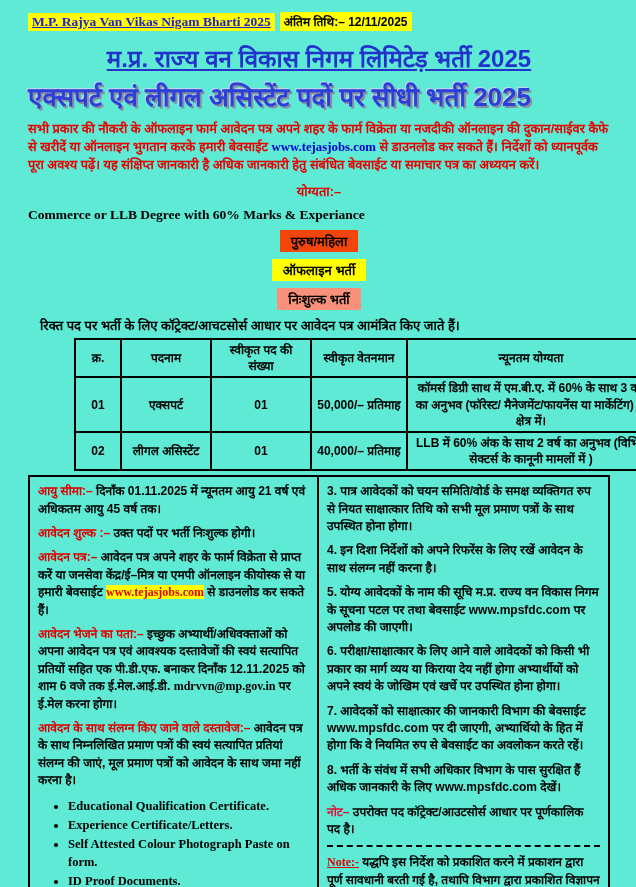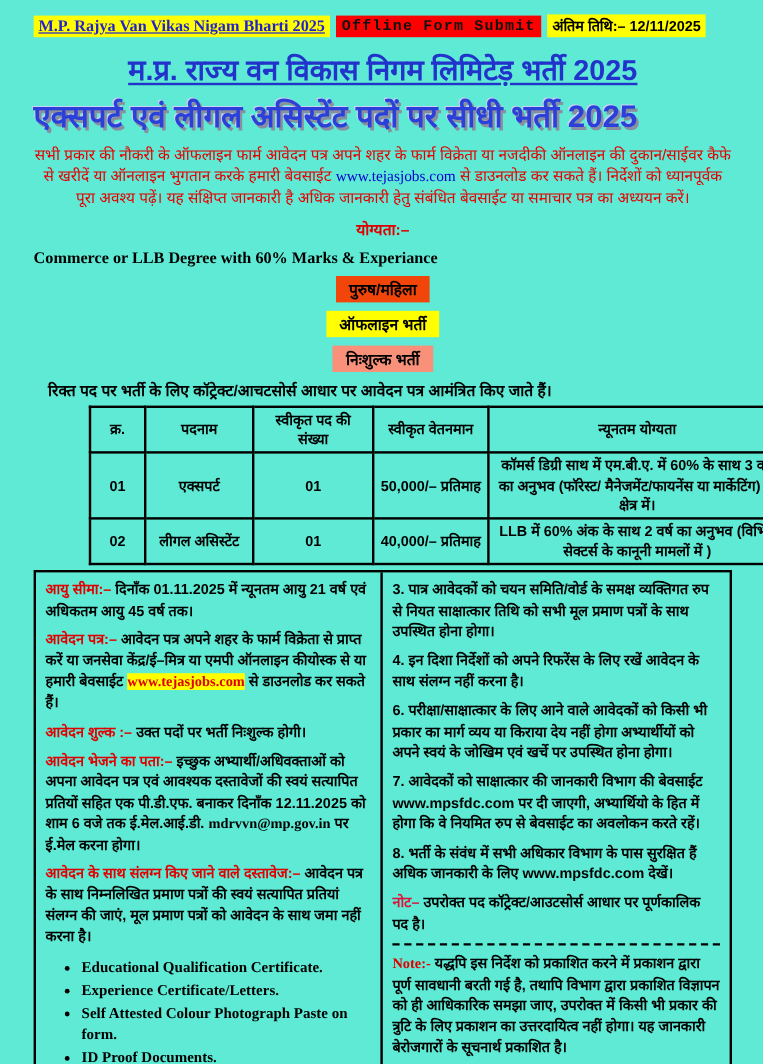--- a/index.html
+++ b/index.html
@@ -14,21 +14,21 @@
   .topbar { display:flex; align-items:center; gap:5px; white-space:nowrap; }
   .b-yellow { background:#ffff00; padding:1px 4px; font-weight:bold; }
   .b-left { color:#2222cc; text-decoration:underline; font-family:"Liberation Serif", serif; font-size:13.5px; }
   .b-red { background:#ff0000; color:#111; font-family:"Liberation Mono", monospace; font-weight:bold; letter-spacing:1px; font-size:12.5px; padding:2px 5px; }
   .b-right { font-size:12px; }
   
   h1 { color:#2233cc; text-align:center; font-weight:bold; font-size:24px; margin:10px 0 2px;text-decoration:underline; }
   h2 { color:#2b3fd9; text-align:left; font-weight:bold; font-size:26px; margin:4px 0 6px;
        text-shadow:2px 2px 0 #8a8f9f, -1px -1px 0 #cdd2f2; }
   
-  .intro { color:#e60000; font-weight:normal; text-align:center; font-size:12.8px; line-height:1.38; margin:2px 0 8px; }
+  .intro { color:#e60000; font-weight:bold; text-align:left; font-size:12.8px; line-height:1.38; margin:2px 0 8px; }
   .intro .site { color:#0000d0; font-family:"Liberation Serif", serif; }
   
   .qual-row { display:flex; align-items:center; font-size:13px; margin:4px 0 6px; gap:7px;flex-direction:column; }
   .q-label { color:#e10000; font-weight:bold; }
   .q-text { font-family:"Liberation Serif", serif; font-weight:bold; font-size:13.5px; margin-right:auto; }
   .pill { font-weight:bold; padding:2px 11px; font-size:13px; white-space:nowrap; }
   .pill-orange { background:#f2450a; }
   .pill-yellow { background:#ffff00; }
   .pill-salmon { background:#f9917a; }
   .invite { font-weight:bold; font-size:13px; margin:2px 12px 4px; }
@@ -40,31 +40,30 @@
   .col { width:50%; padding:6px 8px 2px; font-size:12px; font-weight:bold; line-height:1.45; }
   .col-left { border-right:2px solid #000; }
   .col p { margin:0 0 7px; }
   .r-label { color:#e10000;text-align:right; }
   .hl { background:#ffff00; color:#e10000; font-family:"Liberation Serif", serif; }
   .email { font-family:Liberation Serif, serif; }
   ul.docs { margin:0 0 7px; padding-left:30px; font-family:"Liberation Serif", serif; font-size:12.5px; }
   ul.docs li { margin-bottom:1px; }
   .divider { border-top:2px dashed #000; margin:2px 0 7px; }
   .note-label { color:#dc143c; }
-  .disc-label { color:#e10000; font-family:"Liberation Serif", serif; }
+  .disc-label { color:#e10000; text-decoration:underline; font-family:"Liberation Serif", serif; }
   .eng { font-family:"Liberation Serif", serif; }
 </style>
 </head>
 <body>
 
 <div class="page">
 
   <div class="topbar">
     <span class="b-yellow b-left">M.P. Rajya Van Vikas Nigam Bharti 2025</span>
-    <span class="b-red">Offline Form Submit</span>
     <span class="b-yellow b-right">अंतिम तिथि:– 12/11/2025</span>
   </div>
 
   <h1>म.प्र. राज्य वन विकास निगम लिमिटेड़ भर्ती 2025</h1>
   <h2>एक्सपर्ट एवं लीगल असिस्टेंट पदों पर सीधी भर्ती 2025</h2>
 
   <p class="intro"><span>सभी प्रकार की नौकरी के ऑफलाइन फार्म आवेदन पत्र अपने शहर के फार्म विक्रेता या नजदीकी ऑनलाइन की दुकान/साईवर कैफे से खरीदें या ऑनलाइन भुगतान करके हमारी बेवसाईट </span><span class="site">www.tejasjobs.com</span><span> से डाउनलोड कर सकते हैं। निर्देशों को ध्यानपूर्वक पूरा अवश्य पढ़ें। यह संक्षिप्त जानकारी है अधिक जानकारी हेतु संबंधित बेवसाईट या समाचार पत्र का अध्ययन करें।</span></p>
 
   <div class="qual-row">
     <span class="q-label">योग्यता:–</span>
@@ -107,23 +106,23 @@
       <td>LLB में 60% अंक के साथ 2 वर्ष का अनुभव (विभिन्न सेक्टर्स के कानूनी मामलों में )</td>
     </tr>
   </tbody>
     </table>
 
   <div class="columns">
 
     <div class="col col-left">
       <p><span class="r-label">आयु सीमा:–</span><span> दिनाँक 01.11.2025 में न्यूनतम आयु 21 वर्ष एवं अधिकतम आयु 45 वर्ष तक।</span></p>
 
+      <p><span class="r-label">आवेदन शुल्क :–</span><span> उक्त पदों पर भर्ती निःशुल्क होगी।</span></p>
+
       <p><span class="r-label">आवेदन पत्र:–</span><span> आवेदन पत्र अपने शहर के फार्म विक्रेता से प्राप्त करें या जनसेवा केंद्र/ई–मित्र या एमपी ऑनलाइन कीयोस्क से या हमारी बेवसाईट </span><span class="hl">www.tejasjobs.com</span><span> से डाउनलोड कर सकते हैं।</span></p>
-
-      <p><span class="r-label">आवेदन शुल्क :–</span><span> उक्त पदों पर भर्ती निःशुल्क होगी।</span></p>
 
       <p><span class="r-label">आवेदन भेजने का पता:–</span><span> इच्छुक अभ्यार्थी/अधिवक्ताओं को अपना आवेदन पत्र एवं आवश्यक दस्तावेजों की स्वयं सत्यापित प्रतियों सहित एक पी.डी.एफ. बनाकर दिनाँक 12.11.2025 को शाम 6 वजे तक ई.मेल.आई.डी. </span><span class="email">mdrvvn@mp.gov.in</span><span> पर ई.मेल करना होगा।</span></p>
 
       <p><span class="r-label">आवेदन के साथ संलग्न किए जाने वाले दस्तावेज:–</span><span> आवेदन पत्र के साथ निम्नलिखित प्रमाण पत्रों की स्वयं सत्यापित प्रतियां संलग्न की जाएं, मूल प्रमाण पत्रों को आवेदन के साथ जमा नहीं करना है।</span></p>
 
       <ul class="docs">
         <li>Educational Qualification Certificate.</li>
         <li>Experience Certificate/Letters.</li>
         <li>Self Attested Colour Photograph Paste on form.</li>
         <li>ID Proof Documents.</li>
@@ -132,20 +131,21 @@
       </ul>
 
       <p style="margin-bottom:3px"><span class="r-label">अन्य सामान्य शर्तें एवं निर्देश:–</span></p>
       <p><span class="eng">1. आवेदन करते समय ई.मेल के Subject में Application For The Post of </span><span class="eng">____</span><span> लिखाना होगा।</span></p>
 
     </div>
 
     <div class="col col-right">
       <p>3. पात्र आवेदकों को चयन समिति/वोर्ड के समक्ष व्यक्तिगत रुप से नियत साक्षात्कार तिथि को सभी मूल प्रमाण पत्रों के साथ उपस्थित होना होगा।</p>
       <p>4. इन दिशा निर्देशों को अपने रिफरेंस के लिए रखें आवेदन के साथ संलग्न नहीं करना है।</p>
+      <p>5. योग्य आवेदकों के नाम की सूचि म.प्र. राज्य वन विकास निगम के सूचना पटल पर तथा बेवसाईट www.mpsfdc.com पर अपलोड की जाएगी।</p>
       <p>6. परीक्षा/साक्षात्कार के लिए आने वाले आवेदकों को किसी भी प्रकार का मार्ग व्यय या किराया देय नहीं होगा अभ्यार्थीयों को अपने स्वयं के जोखिम एवं खर्चे पर उपस्थित होना होगा।</p>
       <p>7. आवेदकों को साक्षात्कार की जानकारी विभाग की बेवसाईट www.mpsfdc.com पर दी जाएगी, अभ्यार्थियो के हित में होगा कि वे नियमित रुप से बेवसाईट का अवलोकन करते रहें।</p>
       <p>8. भर्ती के संवंध में सभी अधिकार विभाग के पास सुरक्षित हैं अधिक जानकारी के लिए www.mpsfdc.com देखें।</p>
       <p><span class="note-label">नोट–</span><span> उपरोक्त पद कॉट्रेक्ट/आउटसोर्स आधार पर पूर्णकालिक पद है।</span></p>
       <div class="divider"></div>
       <p><span class="disc-label">Note:-</span><span> यद्धपि इस निर्देश को प्रकाशित करने में प्रकाशन द्वारा पूर्ण सावधानी बरती गई है, तथापि विभाग द्वारा प्रकाशित विज्ञापन को ही आधिकारिक समझा जाए, उपरोक्त में किसी भी प्रकार की त्रुटि के लिए प्रकाशन का उत्तरदायित्व नहीं होगा। यह जानकारी बेरोजगारों के सूचनार्थ प्रकाशित है।</span></p>
     </div>
 
   </div>
 

